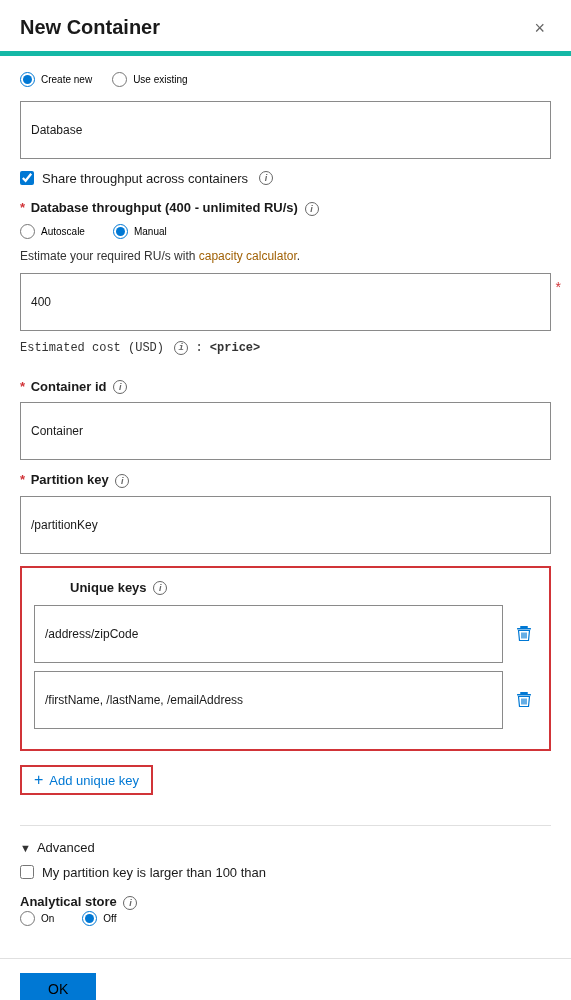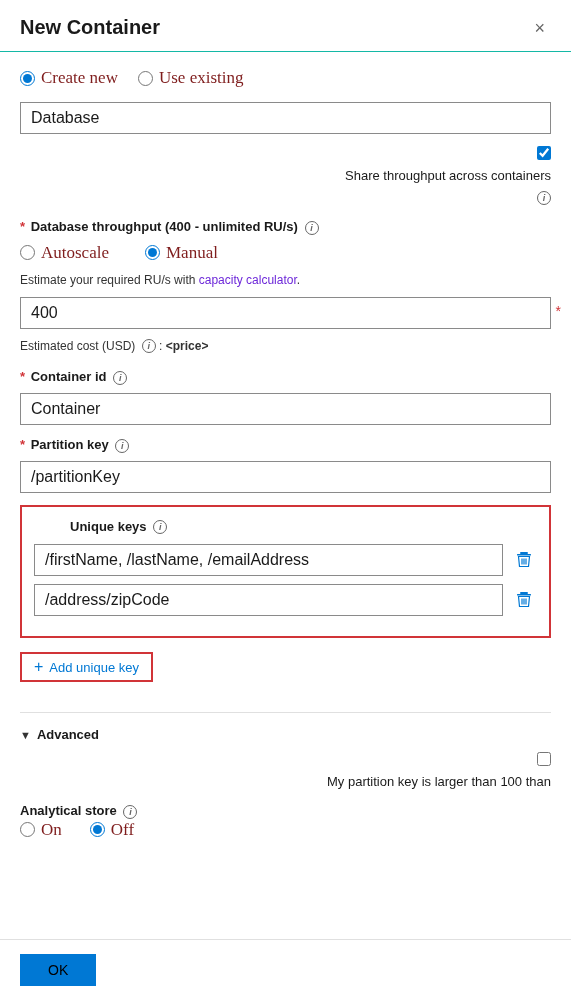--- a/index.html
+++ b/index.html
@@ -18,21 +18,21 @@
       background: #fff;
       display: flex;
       flex-direction: column;
       position: relative;
     }
     .dialog-header {
       display: flex;
       align-items: center;
       justify-content: space-between;
       padding: 16px 20px 12px 20px;
-      border-bottom: 1px solid #14b8a6;
+      border-bottom: 5px solid #14b8a6;
     }
     .dialog-title {
       font-size: 20px;
       font-weight: 600;
       color: #1a1a1a;
     }
     .close-btn {
       background: none;
       border: none;
       cursor: pointer;
@@ -58,39 +58,37 @@
       gap: 6px;
       cursor: pointer;
     }
     .radio-option input[type="radio"] {
       accent-color: #0078d4;
       width: 15px;
       height: 15px;
       cursor: pointer;
     }
     .radio-label {
-      font-size: 17px;
-      color: #7f1d1d;
-      font-family: Liberation Serif, serif;
+      font-size: 10px;
+      color: #000000;
     }
     .text-input {
       width: 100%;
       border: 1px solid #8a8a8a;
-      padding: 6px 10px;
-      font-size: 16px;
+      padding: 21px 10px;
+      font-size: 12px;
       color: #1a1a1a;
       outline: none;
       margin-bottom: 12px;
     }
     .checkbox-row {
       display: flex;
-      align-items: flex-end;
+      align-items: flex-start;
       gap: 8px;
       margin-bottom: 14px;
-      flex-direction: column;
     }
     .checkbox-row input[type="checkbox"] {
       accent-color: #0078d4;
       width: 14px;
       height: 14px;
       cursor: pointer;
     }
     .checkbox-label {
       font-size: 13px;
       color: #1a1a1a;
@@ -117,50 +115,51 @@
       color: #1a1a1a;
       margin-bottom: 8px;
     }
     .required-star {
       color: #d13438;
       margin-right: 2px;
     }
     .throughput-options {
       display: flex;
       align-items: flex-end;
-      gap: 36px;
+      gap: 28px;
       margin-bottom: 10px;
     }
     .estimate-text {
       font-size: 12px;
       color: #333;
       margin-bottom: 10px;
     }
     .estimate-text a {
-      color: #6d28d9;
+      color: #a16207;
       text-decoration: none;
     }
     .input-with-star {
       position: relative;
       margin-bottom: 10px;
     }
     .input-with-star .text-input {
       margin-bottom: 0;
     }
     .star-indicator {
       position: absolute;
       right: -10px;
       top: 6px;
       color: #d13438;
       font-size: 14px;
     }
     .estimated-cost {
       font-size: 12px;
       color: #333;
-      margin-bottom: 16px;
+      margin-bottom: 24px;
+      font-family: Liberation Mono, monospace;
     }
     .estimated-cost strong { font-weight: 600; }
     .unique-keys-box {
       border: 2px solid #d13438;
       padding: 12px;
       margin-bottom: 14px;
     }
     .unique-keys-label {
       font-size: 13px;
       font-weight: 600;
@@ -215,21 +214,21 @@
       gap: 6px;
       cursor: pointer;
       margin-bottom: 10px;
     }
     .chevron {
       font-size: 11px;
       color: #333;
     }
     .advanced-label {
       font-size: 13px;
-      font-weight: 700;
+      font-weight: 400;
       color: #1a1a1a;
       text-align: center;
     }
     .analytical-store-section {
       margin-bottom: 16px;
     }
     .analytical-label {
       font-size: 13px;
       font-weight: 600;
       color: #1a1a1a;
@@ -345,47 +344,47 @@
       <span>Partition key</span>
       <span class="info-icon">i</span>
     </div>
     <input type="text" class="text-input" value="/partitionKey" style="">
 
     
     <div class="unique-keys-box">
       <div class="unique-keys-label">
         <span>Unique keys</span>
         <span class="info-icon">i</span>
+      </div>
+      <div class="unique-key-row">
+        <input type="text" class="text-input" value="/address/zipCode" style="">
+        <button class="trash-btn">
+          <svg width="18" height="18" viewBox="0 0 18 18" fill="none" xmlns="http://www.w3.org/2000/svg">
+            <rect x="5" y="1" width="8" height="2" rx="1" fill="#0078d4"></rect>
+            <rect x="2" y="3" width="14" height="1.5" rx="0.5" fill="#0078d4"></rect>
+            <path d="M3.5 5.5l1 10h9l1-10H3.5z" stroke="#0078d4" stroke-width="1.2" fill="none"></path>
+            <line x1="7" y1="7.5" x2="7" y2="13.5" stroke="#0078d4" stroke-width="1.2"></line>
+            <line x1="9" y1="7.5" x2="9" y2="13.5" stroke="#0078d4" stroke-width="1.2"></line>
+            <line x1="11" y1="7.5" x2="11" y2="13.5" stroke="#0078d4" stroke-width="1.2"></line>
+          </svg>
+        </button>
       </div>
       <div class="unique-key-row">
         <input type="text" class="text-input" value="/firstName, /lastName, /emailAddress" style="">
         <button class="trash-btn">
           <svg width="18" height="18" viewBox="0 0 18 18" fill="none" xmlns="http://www.w3.org/2000/svg">
             <rect x="5" y="1" width="8" height="2" rx="1" fill="#0078d4"></rect>
             <rect x="2" y="3" width="14" height="1.5" rx="0.5" fill="#0078d4"></rect>
             <path d="M3.5 5.5l1 10h9l1-10H3.5z" stroke="#0078d4" stroke-width="1.2" fill="none"></path>
             <line x1="7" y1="7.5" x2="7" y2="13.5" stroke="#0078d4" stroke-width="1.2"></line>
             <line x1="9" y1="7.5" x2="9" y2="13.5" stroke="#0078d4" stroke-width="1.2"></line>
             <line x1="11" y1="7.5" x2="11" y2="13.5" stroke="#0078d4" stroke-width="1.2"></line>
           </svg>
         </button>
       </div>
-      <div class="unique-key-row">
-        <input type="text" class="text-input" value="/address/zipCode" style="">
-        <button class="trash-btn">
-          <svg width="18" height="18" viewBox="0 0 18 18" fill="none" xmlns="http://www.w3.org/2000/svg">
-            <rect x="5" y="1" width="8" height="2" rx="1" fill="#0078d4"></rect>
-            <rect x="2" y="3" width="14" height="1.5" rx="0.5" fill="#0078d4"></rect>
-            <path d="M3.5 5.5l1 10h9l1-10H3.5z" stroke="#0078d4" stroke-width="1.2" fill="none"></path>
-            <line x1="7" y1="7.5" x2="7" y2="13.5" stroke="#0078d4" stroke-width="1.2"></line>
-            <line x1="9" y1="7.5" x2="9" y2="13.5" stroke="#0078d4" stroke-width="1.2"></line>
-            <line x1="11" y1="7.5" x2="11" y2="13.5" stroke="#0078d4" stroke-width="1.2"></line>
-          </svg>
-        </button>
-      </div>
     </div>
 
     
     <button class="add-unique-key-btn">
       <span class="add-icon">+</span>
       <span>Add unique key</span>
     </button>
 
     <div class="divider"></div>
 

